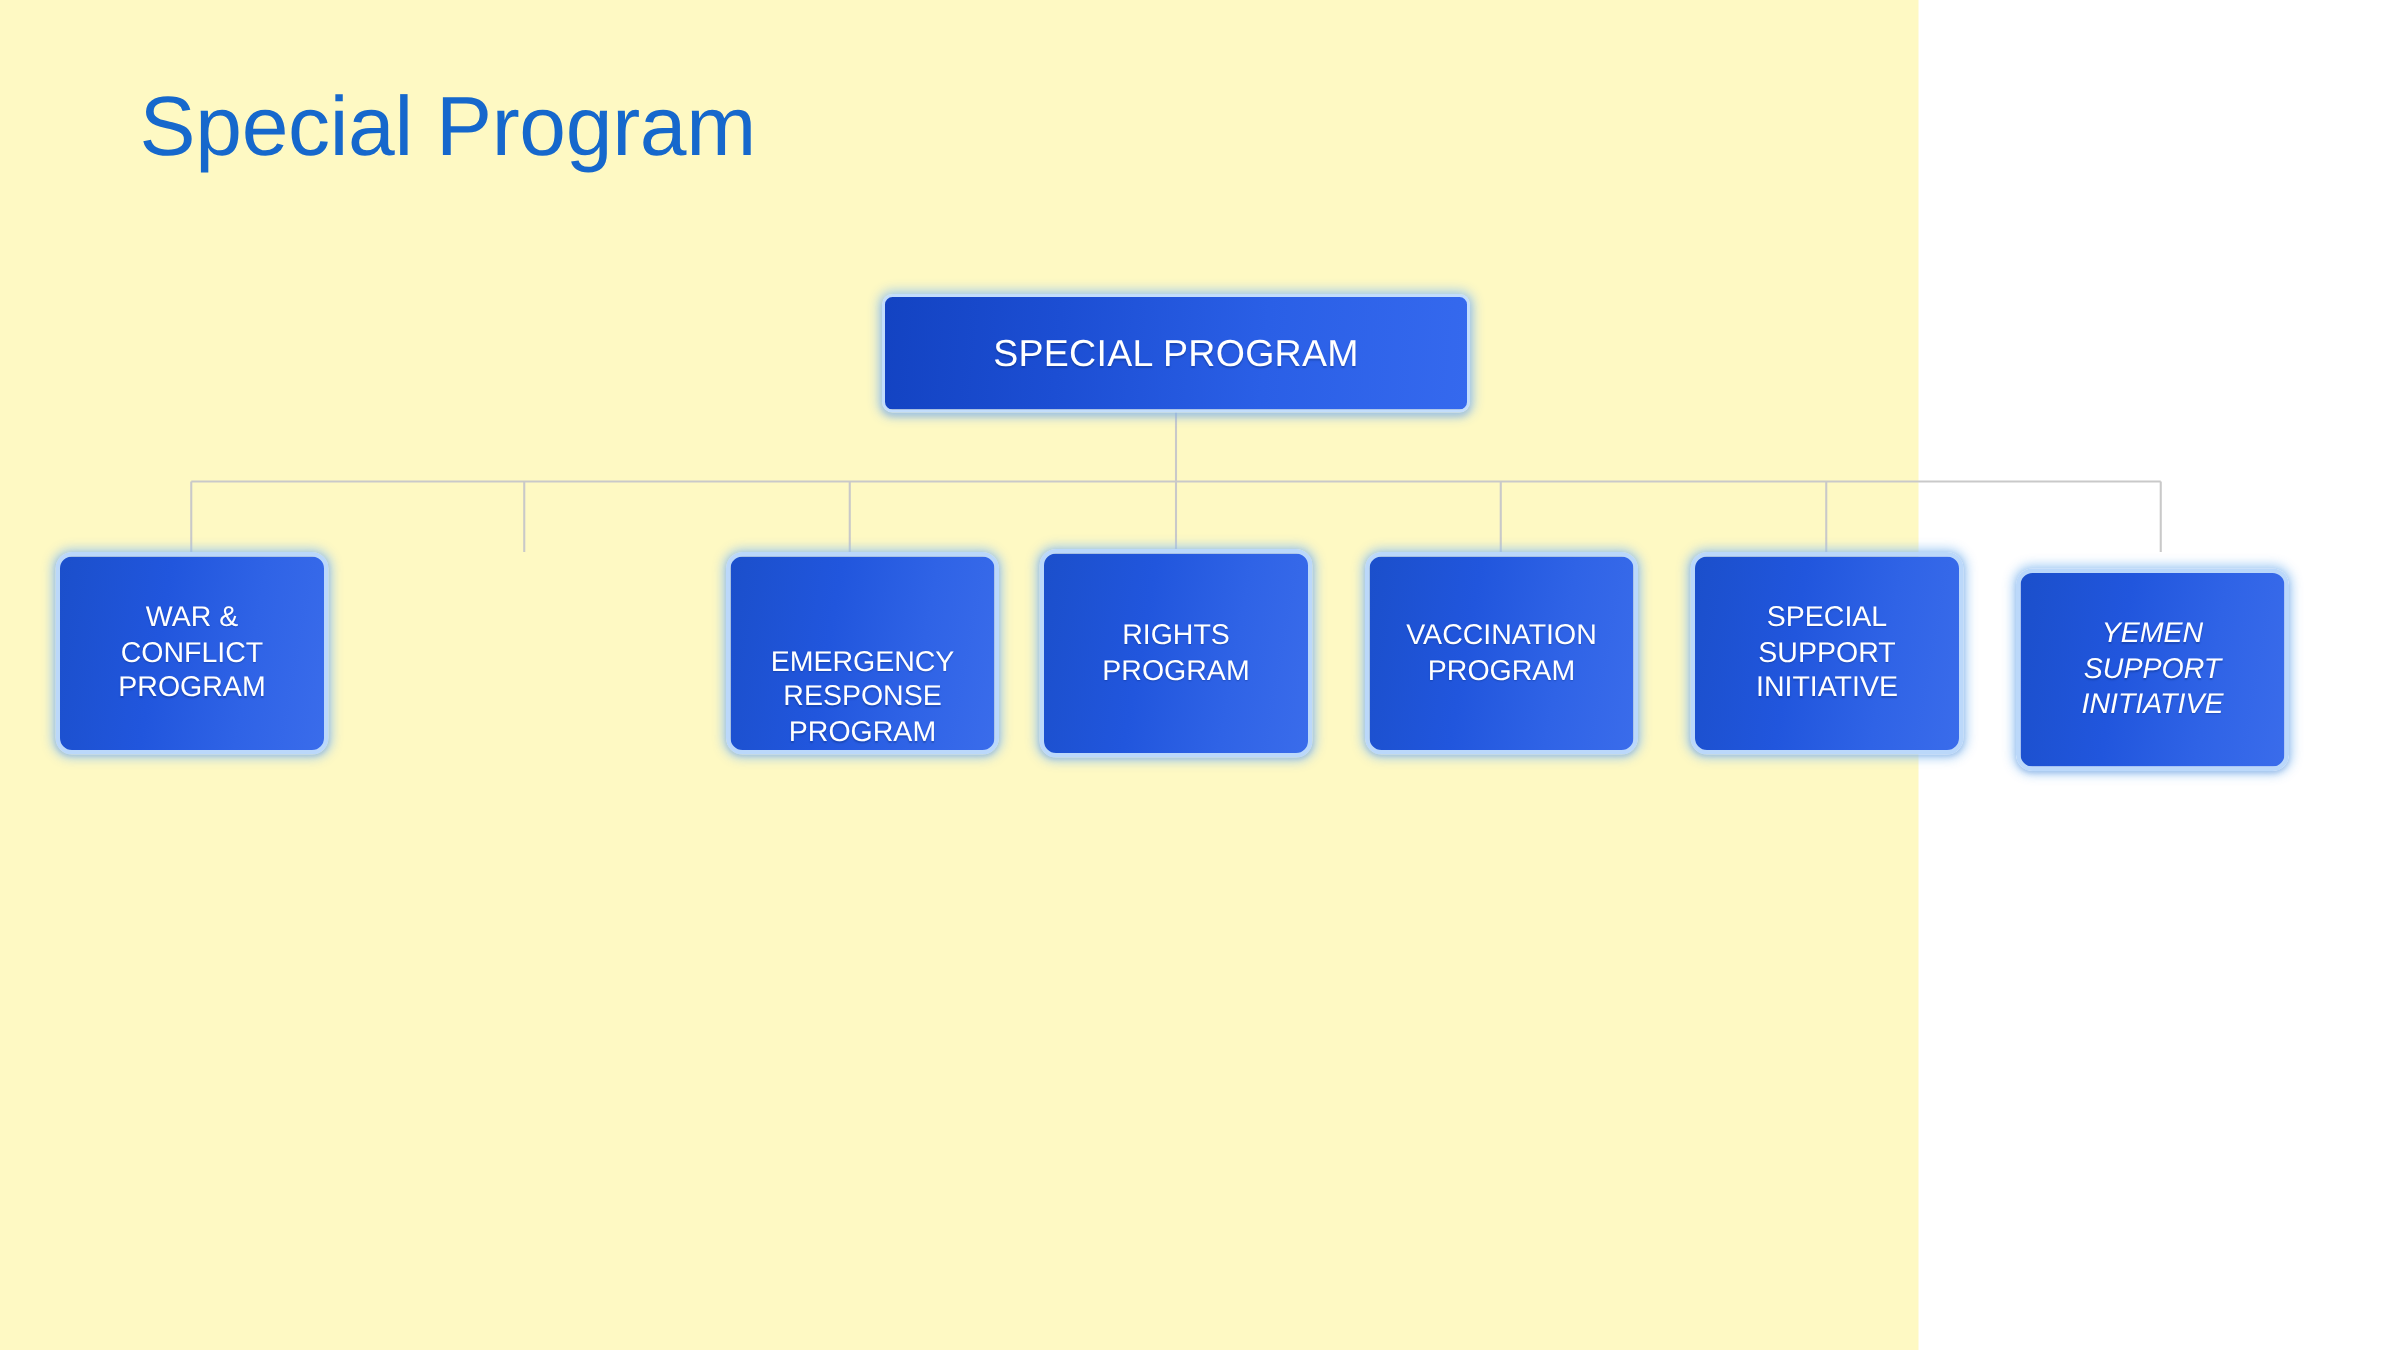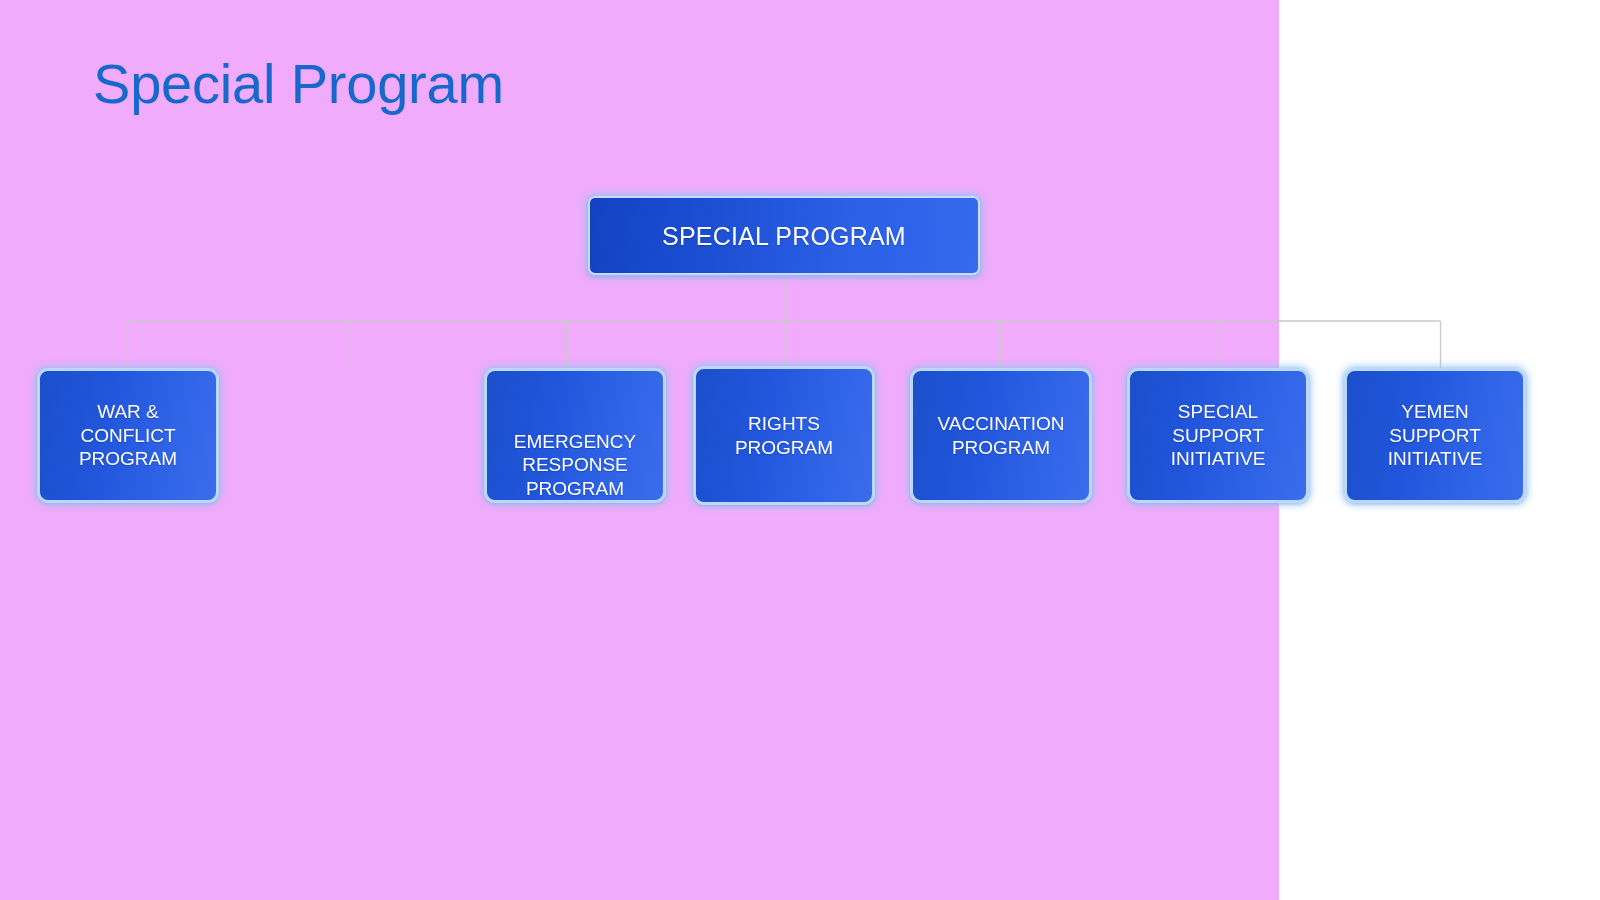--- a/index.html
+++ b/index.html
@@ -13,21 +13,21 @@
     overflow: hidden;
     font-family: "Liberation Sans", sans-serif;
     position: relative;
   }
 
   #slide {
     position: absolute;
     left: 0; top: 0;
     width: 1279px;
     height: 900px;
-    background: #f0abfc;
+    background: #fef9c3;
   }
 
   
   #page-title {
     position: absolute;
     left: 93px;
     top: 46px;
     font-size: 56px;
     line-height: 76px;
     letter-spacing: -0.2px;
@@ -163,20 +163,20 @@
     </div>
   </div>
 
   <div class="node" style="left:1127px; top:368px; width:182px; height:135px;">
     <div class="node-inner">
       <div class="node-title">SPECIAL SUPPORT
 INITIATIVE</div>
     </div>
   </div>
 
-  <div class="node" style="left:1344px; top:368px; width:182px; height:135px;">
+  <div class="node" style="left:1344px; top:379px; width:182px; height:135px;font-style:italic;">
     <div class="node-inner">
       <div class="node-title">YEMEN SUPPORT
 INITIATIVE</div>
     </div>
   </div>
 
 </div>
 
 </body></html>

